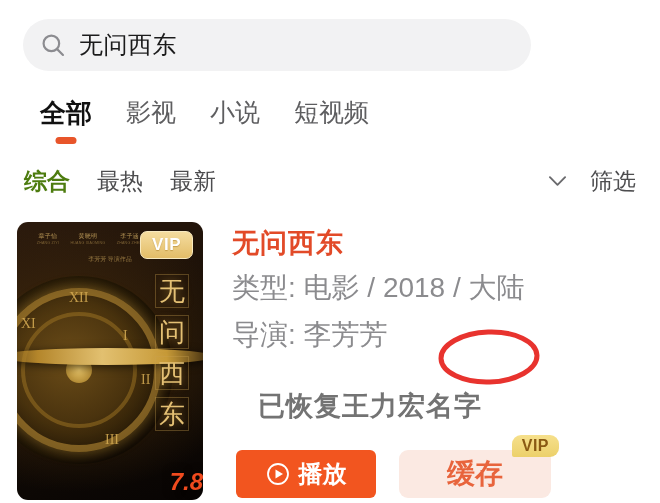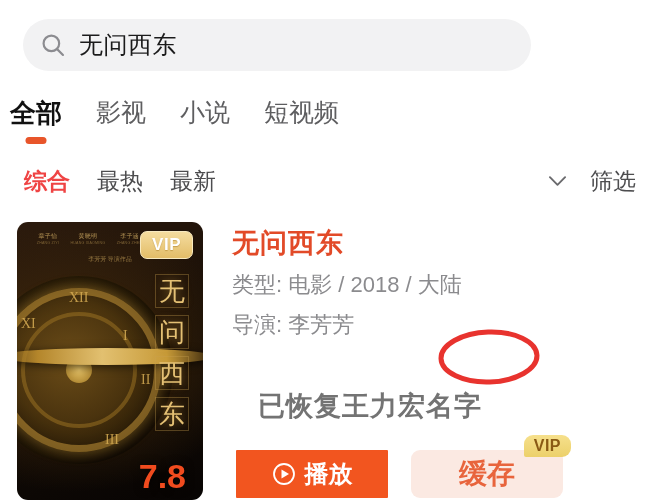--- a/index.html
+++ b/index.html
@@ -36,21 +36,21 @@
     margin-left: 22px;
     font-size: 24px;
     font-weight: 700;
     color: #e4613a;
     white-space: nowrap;
   }
 
   
   .tabs {
     position: absolute; left: 0; top: 96px; width: 660px; height: 46px;
-    display: flex; align-items: flex-start; padding-left: 10px;
+    display: flex; align-items: flex-start; padding-left: 40px;
   }
   .tab {
     position: relative;
     margin-right: 34px;
     font-size: 25px;
     color: #5e5e60;
     white-space: nowrap;
     padding-bottom: 10px;
   }
   .tab.active { color: #111; font-weight: 700; font-size: 26px; }
@@ -64,21 +64,21 @@
   .sort-row {
     position: absolute; left: 0; top: 160px; width: 660px; height: 42px;
     display: flex; align-items: center; padding: 0 24px 0 24px;
   }
   .sort-item {
     margin-right: 27px;
     font-size: 23px;
     color: #4d4d4f;
     white-space: nowrap;
   }
-  .sort-item.active { color: #ef4444; font-weight: 700; }
+  .sort-item.active { color: #4d7c0f; font-weight: 700; }
   .filter {
     margin-left: auto;
     display: flex; align-items: center; gap: 23px;
     font-size: 23px; color: #4d4d4f; white-space: nowrap;
   }
   .chevron { width: 19px; height: 12px; display: block; }
 
   
   .result { position: absolute; left: 0; top: 222px; width: 660px; }
 
@@ -154,35 +154,36 @@
     padding: 3px 11px;
     border-radius: 7px;
     background: linear-gradient(180deg, #f4dc9f 0%, #e3bd68 100%);
     border: 1px solid #f7e9c0;
     color: #fff;
     font-size: 17px; font-weight: 700; letter-spacing: .5px;
     font-family: "Liberation Sans", sans-serif;
     text-shadow: 0 1px 1px rgba(150,105,20,.45);
   }
   .poster-rating {
-    position: absolute; right: 17px; bottom: 4px;
-    font-size: 34px; font-weight: 700; color: #f04b1e;
+    position: absolute; right: 0; bottom: 4px;
+    font-size: 24px; font-weight: 700; color: #f04b1e;
     font-family: "Liberation Sans", sans-serif;
     text-shadow: 0 0 10px rgba(0,0,0,.8);
+    font-style: italic;
   }
 
   
   .info { position: absolute; left: 232px; top: 8px; width: 420px; }
   .movie-title {
     font-size: 27px; font-weight: 700; color: #e24a28;
     letter-spacing: 1px; line-height: 1;
   }
   .meta-line {
     margin-top: 15px;
-    font-size: 22px; color: #8b8b8e; line-height: 1.15;
+    font-size: 28px; color: #8b8b8e; line-height: 1.15;
     white-space: nowrap;
   }
   .cast-line { margin-top: 17px; }
   .cast-name { color: #8b8b8e; }
 
   .annotation-text {
     position: absolute; left: 258px; top: 388px;
     font-size: 27px; font-weight: 700; color: #737373;
     letter-spacing: 1px;
   }
@@ -191,23 +192,23 @@
     width: 106px; height: 58px;
     pointer-events: none;
   }
 
   
   .actions {
     position: absolute; left: 236px; top: 450px;
     display: flex; align-items: flex-start; gap: 23px;
   }
   .btn-play {
-    width: 152px; height: 48px;
+    width: 140px; height: 48px;
     background: #f2551f;
-    border-radius: 1px;
+    border-radius: 6px;
     display: flex; align-items: center; justify-content: center; gap: 9px;
     color: #fff; font-size: 24px; font-weight: 700;
   }
   .play-icon { width: 24px; height: 24px; display:block; }
   .btn-cache-wrap { position: relative; }
   .btn-cache {
     width: 152px; height: 48px;
     background: #fbe9e2;
     border-radius: 9px;
     display: flex; align-items: center; justify-content: center;

